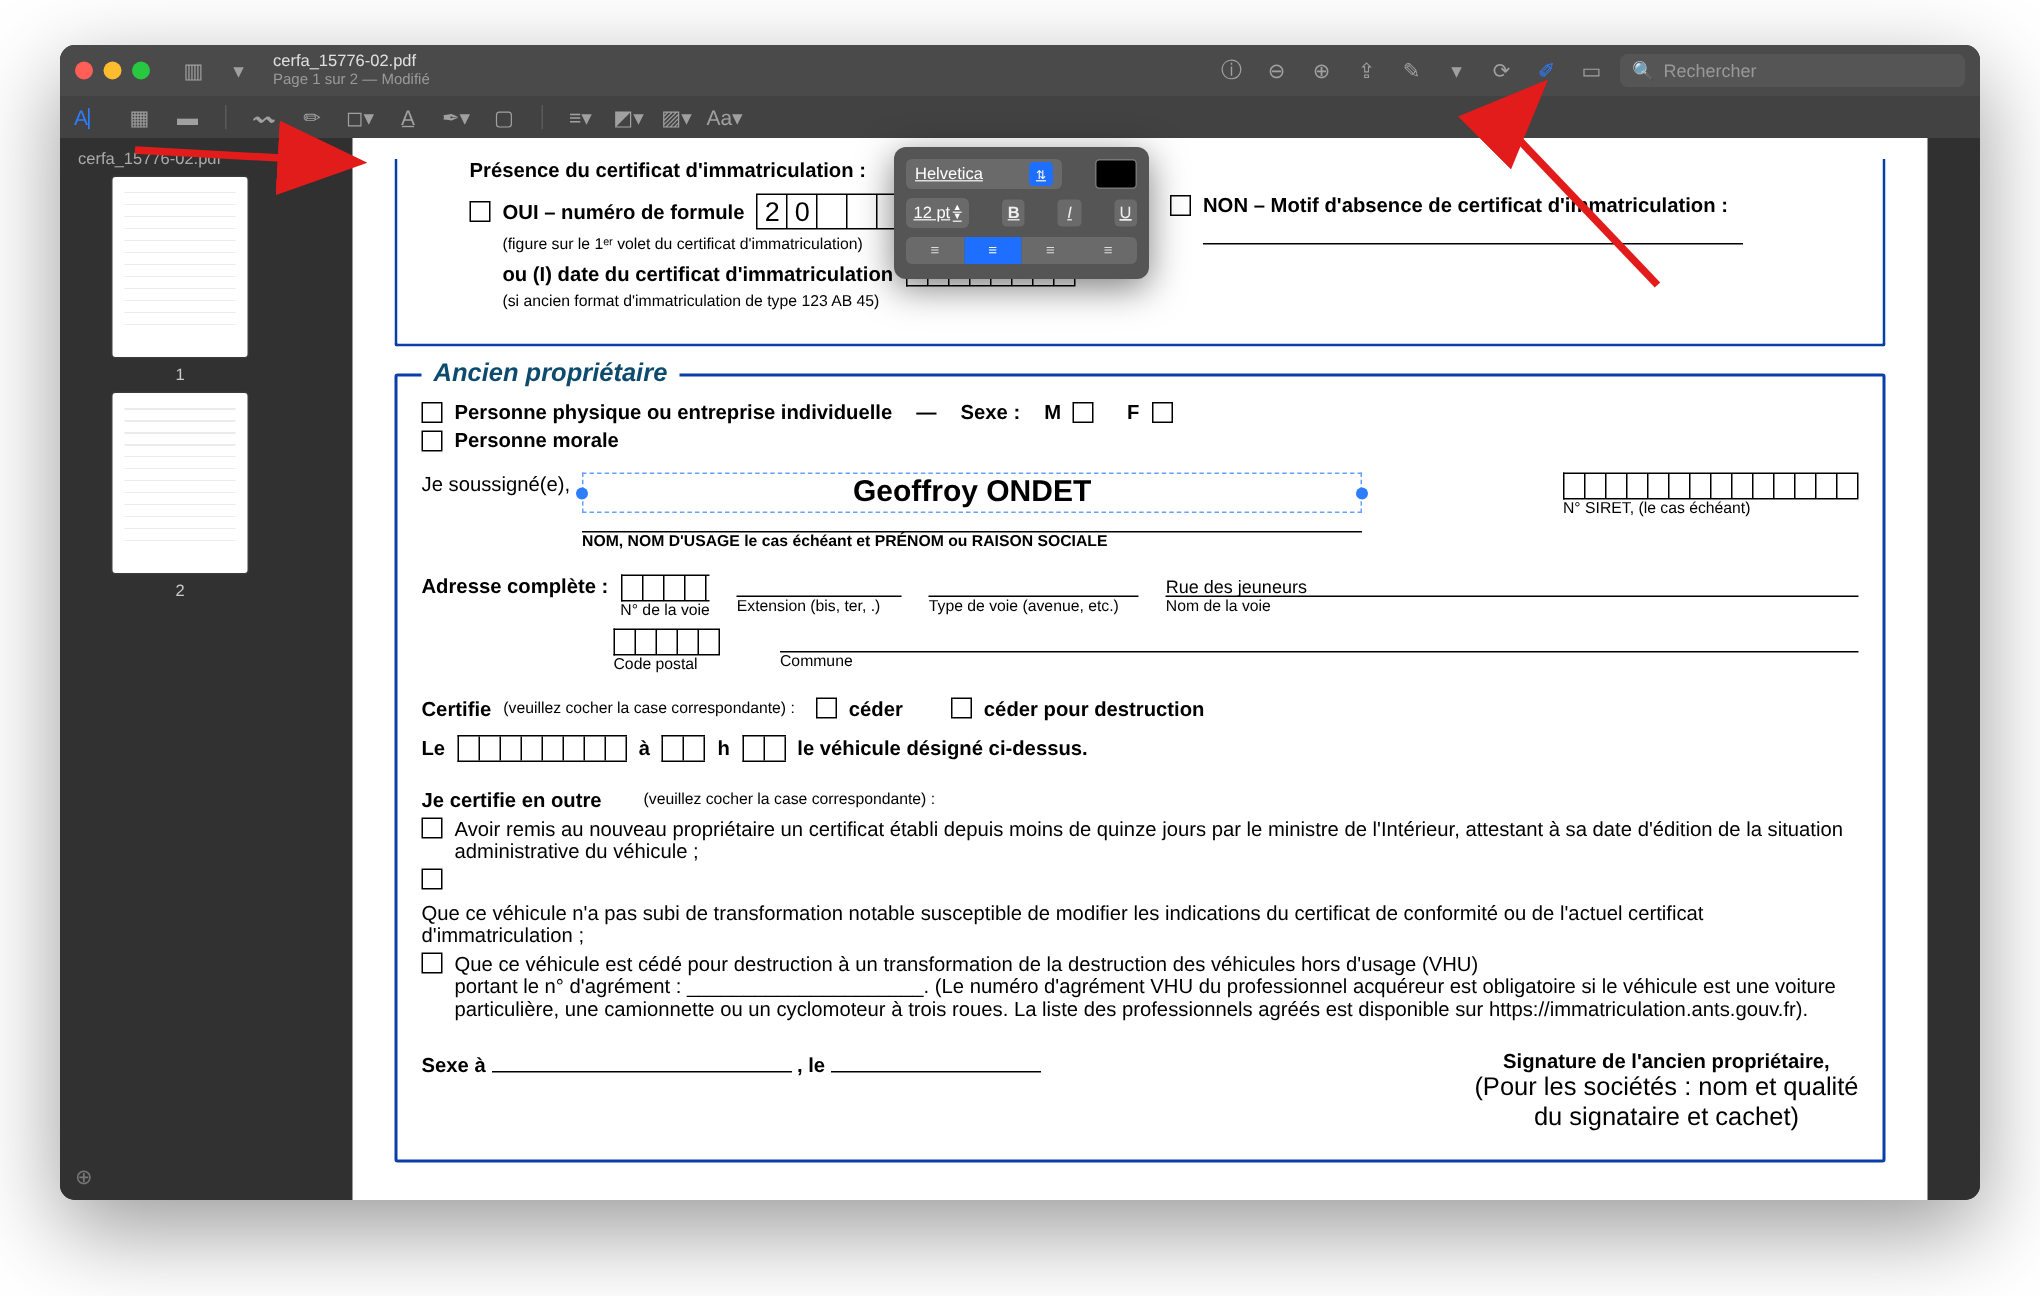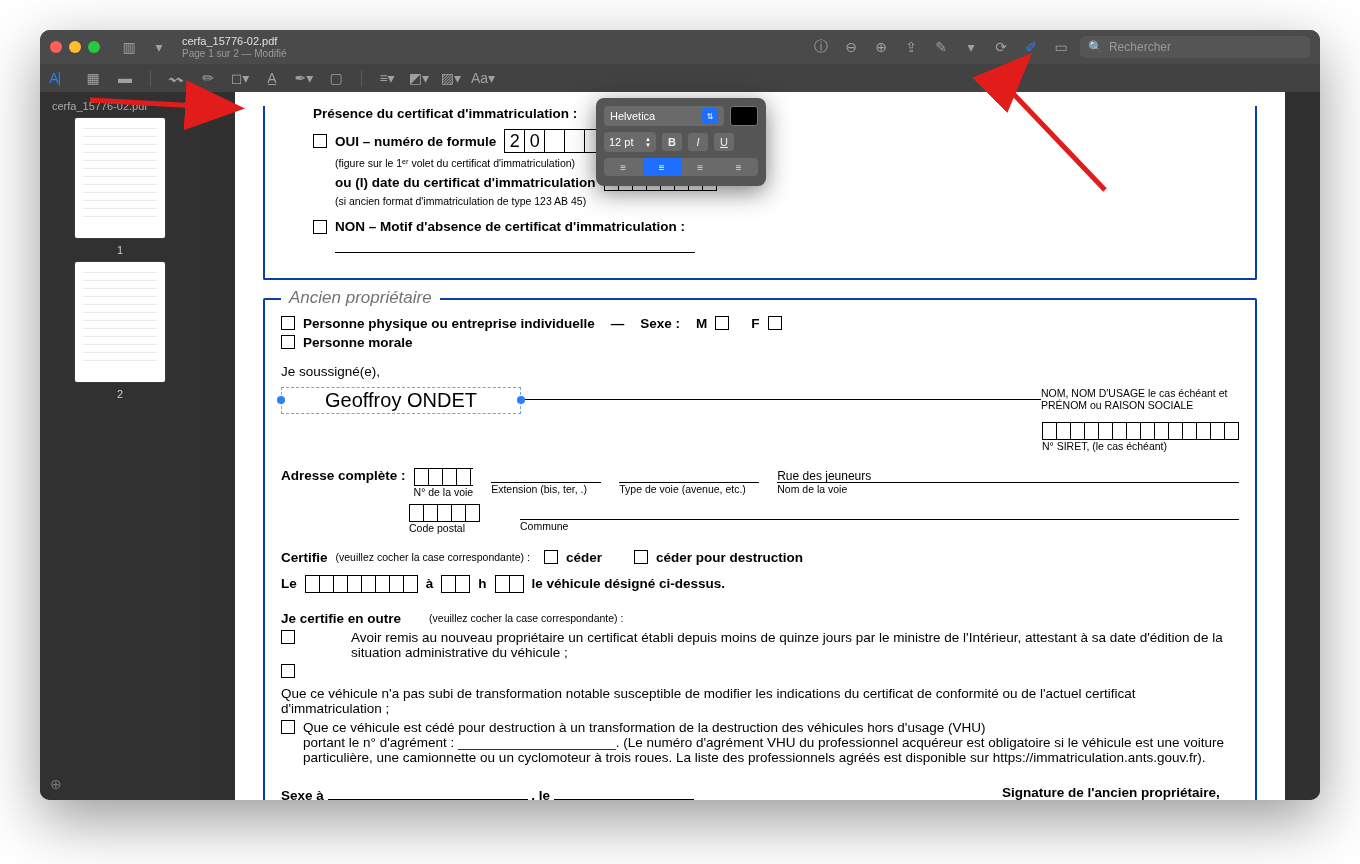--- a/index.html
+++ b/index.html
@@ -114,21 +114,21 @@
   .formbox {
     border: 2px solid #0a3ea8;
     border-radius: 2px;
     padding: 10px 16px 18px;
     margin-bottom: 10px;
     position: relative;
   }
   .box-title {
     position: absolute; top: -12px; left: 16px;
     background: #fff; padding: 0 8px;
-    color: #737373; font-weight: 400; font-size: 17px; font-style: italic;
+    color: #0c4a6e; font-weight: 700; font-size: 17px; font-style: italic;
   }
   .row { display: flex; align-items: center; gap: 8px; margin: 4px 0; flex-wrap: wrap; }
   .ck {
     width: 14px; height: 14px; border: 1.5px solid #000; display: inline-block; flex: none;
   }
   .bold { font-weight: 700; }
   .tiny { font-size: 10.5px; }
   .fline {
     border-bottom: 1px solid #000; display: inline-block; min-width: 50px; height: 1.1em;
     vertical-align: baseline;
@@ -161,21 +161,21 @@
   .popover {
     position: absolute; left: 556px; top: 68px; width: 170px;
     background: #555; border-radius: 8px; padding: 8px 8px 10px;
     box-shadow: 0 6px 24px rgba(0,0,0,0.5);
     font-size: 11px; color: #ddd; z-index: 5;
   }
   .popover::after {
     content:""; position:absolute; left:78px; bottom:-7px;
     border:7px solid transparent; border-top-color:#555;
   }
-  .pop-row { display:flex; gap:6px; align-items:center; margin-bottom:6px; }
+  .pop-row { display:flex; gap:22px; align-items:center; margin-bottom:6px;text-decoration:underline; }
   .pop-select {
     flex:1; background:#6a6a6a; border-radius:4px; height:20px;
     display:flex; align-items:center; justify-content:space-between; padding:0 6px;
     color:#fff;
   }
   .pop-select .arrows{ background:#1e6fff; width:16px; height:16px; border-radius:3px; display:flex; align-items:center; justify-content:center; font-size:8px; color:#fff;}
   .pop-color { width:28px; height:20px; background:#000; border-radius:3px; border:1px solid #777;}
   .pop-size {
     background:#6a6a6a; border-radius:4px; height:20px; width:52px;
     display:flex; align-items:center; justify-content:space-between; padding:0 5px; color:#fff;
@@ -259,21 +259,21 @@
       <div class="thumb"></div>
       <div class="thumb-label">2</div>
       <div class="sidebar-footer">⊕</div>
     </div>
 
     <div class="doc-viewport">
       <div class="page">
 
         <div class="formbox" style="border-top:none; border-radius:0 0 2px 2px; padding-top:0;padding-left:48px;">
           <div class="bold">Présence du certificat d'immatriculation :</div>
-          <div class="row" style="justify-content:space-between; align-items:flex-start;flex-direction:column;">
+          <div class="row" style="justify-content:space-between; align-items:flex-start;">
             <div style="flex:1;">
               <div class="row">
                 <span class="ck"></span>
                 <span class="bold">OUI – numéro de formule</span>
                 <span class="numcell">
                   <span>2</span>
                   <span>0</span>
                   <span></span>
                     <span></span>
                     <span></span>
@@ -324,21 +324,21 @@
             <span style="margin-left:14px;" class="bold">F</span>
             <span class="ck"></span>
           </div>
           <div class="row">
             <span class="ck"></span>
             <span class="bold">Personne morale</span>
           </div>
 
           <div class="row" style="margin-top:14px; align-items:flex-start;">
             <span>Je soussigné(e),</span>
-            <div style="display:flex; flex-direction:row;">
+            <div style="display:flex; flex-direction:column;font-weight:bold;">
               <span class="textbox-sel">Geoffroy ONDET</span>
               <span class="fline" style="min-width:520px; margin-top:-2px;"></span>
               <span class="tiny">NOM, NOM D'USAGE le cas échéant et PRÉNOM ou RAISON SOCIALE</span>
             </div>
             <div style="margin-left:auto; display:flex; flex-direction:column;">
               <span class="cells">
                   <span></span>
                   <span></span>
                   <span></span>
                   <span></span>
@@ -435,21 +435,21 @@
               </span>
             <span class="bold">le véhicule désigné ci-dessus.</span>
           </div>
 
           <div class="row" style="margin-top:18px;gap:28px;">
             <span class="bold">Je certifie en outre</span>
             <span class="tiny">(veuillez cocher la case correspondante) :</span>
           </div>
           <div class="row" style="align-items:flex-start;">
             <span class="ck"></span>
-            <span style="flex:1;margin-left:48px;">Avoir remis au nouveau propriétaire un certificat établi depuis moins de quinze jours par le ministre de l'Intérieur, attestant à sa date d'édition de la situation administrative du véhicule ;</span>
+            <span style="flex:1;">Avoir remis au nouveau propriétaire un certificat établi depuis moins de quinze jours par le ministre de l'Intérieur, attestant à sa date d'édition de la situation administrative du véhicule ;</span>
           </div>
           <div class="row" style="align-items:flex-start;flex-direction:column;">
             <span class="ck"></span>
             <span style="flex:1;">Que ce véhicule n'a pas subi de transformation notable susceptible de modifier les indications du certificat de conformité ou de l'actuel certificat d'immatriculation ;</span>
           </div>
           <div class="row" style="align-items:flex-start;">
             <span class="ck"></span>
             <div style="flex:1;">
               <span>Que ce véhicule est cédé pour destruction à un transformation de la destruction des véhicules hors d'usage (VHU)</span><br>
               <span>portant le n° d'agrément : _____________________. (Le numéro d'agrément VHU du professionnel acquéreur est obligatoire si le véhicule est une voiture particulière, une camionnette ou un cyclomoteur à trois roues. La liste des professionnels agréés est disponible sur https://immatriculation.ants.gouv.fr).</span>

